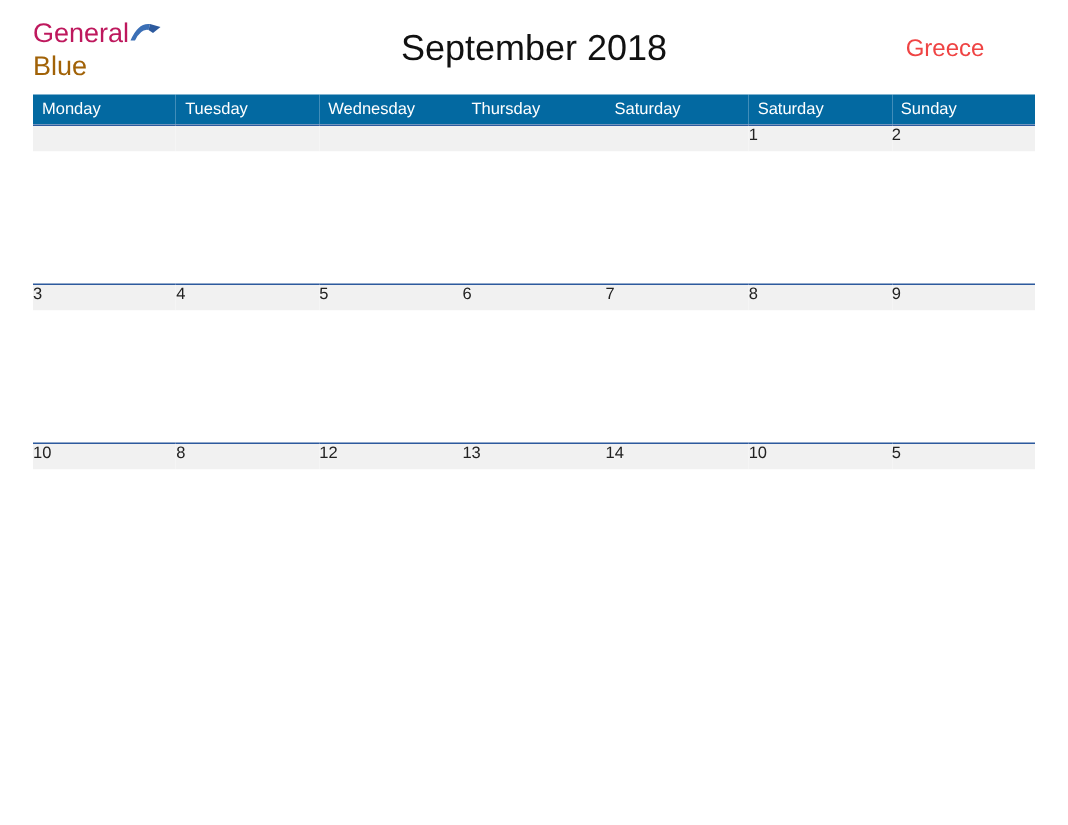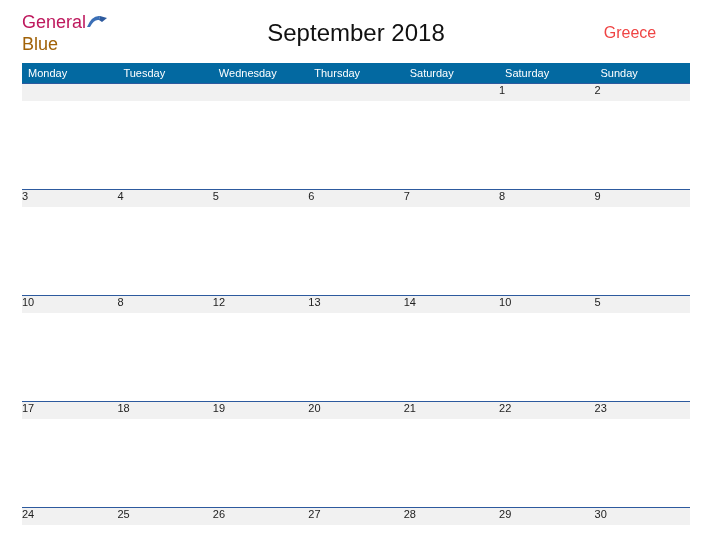--- a/index.html
+++ b/index.html
@@ -148,46 +148,28 @@
       </tr>
       <tr class="body-row">
         <td></td>
         <td></td>
         <td></td>
         <td></td>
         <td></td>
         <td></td>
         <td></td>
       </tr>
-      <tr class="daynum-row">
-        <td>17</td>
-        <td>18</td>
-        <td>19</td>
-        <td>20</td>
-        <td>21</td>
-        <td>22</td>
-        <td>23</td>
-      </tr>
       <tr class="body-row">
         <td></td>
         <td></td>
         <td></td>
         <td></td>
         <td></td>
         <td></td>
         <td></td>
-      </tr>
-      <tr class="daynum-row">
-        <td>24</td>
-        <td>25</td>
-        <td>26</td>
-        <td>27</td>
-        <td>28</td>
-        <td>29</td>
-        <td>30</td>
       </tr>
       <tr class="body-row">
         <td></td>
         <td></td>
         <td></td>
         <td></td>
         <td></td>
         <td></td>
         <td></td>
       </tr>

